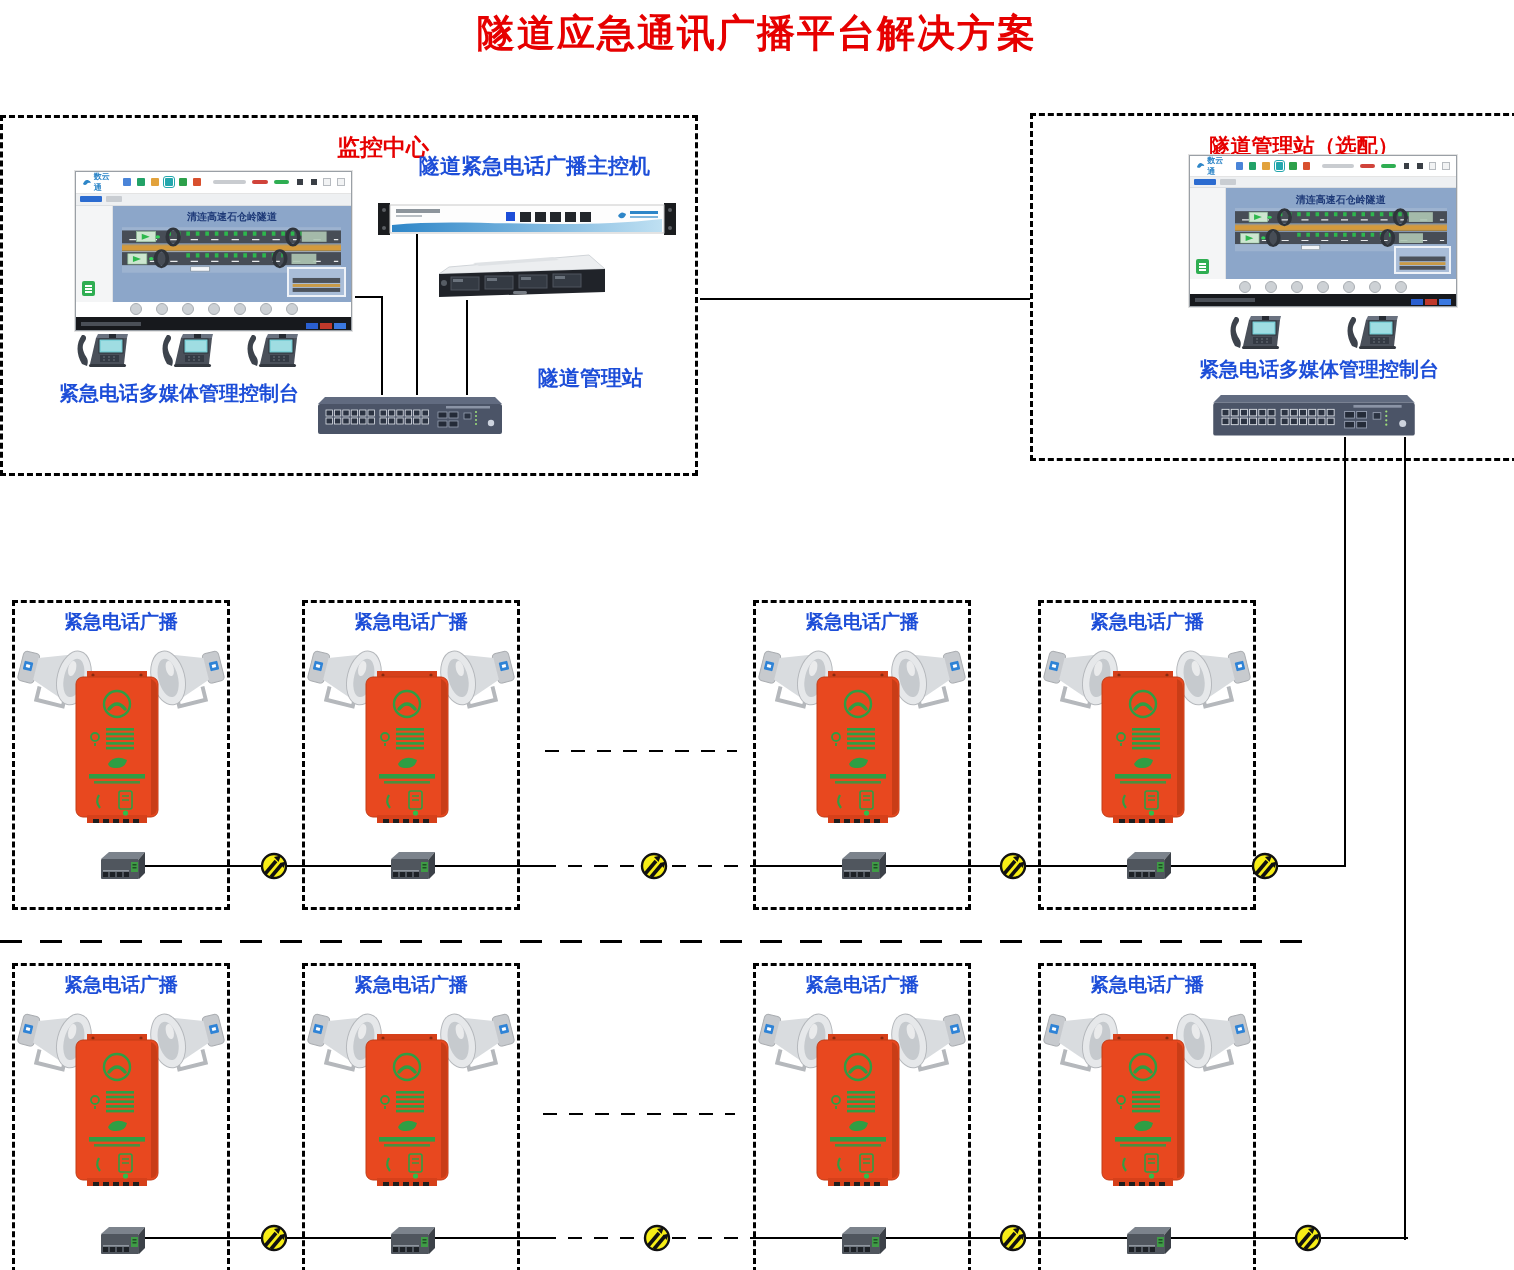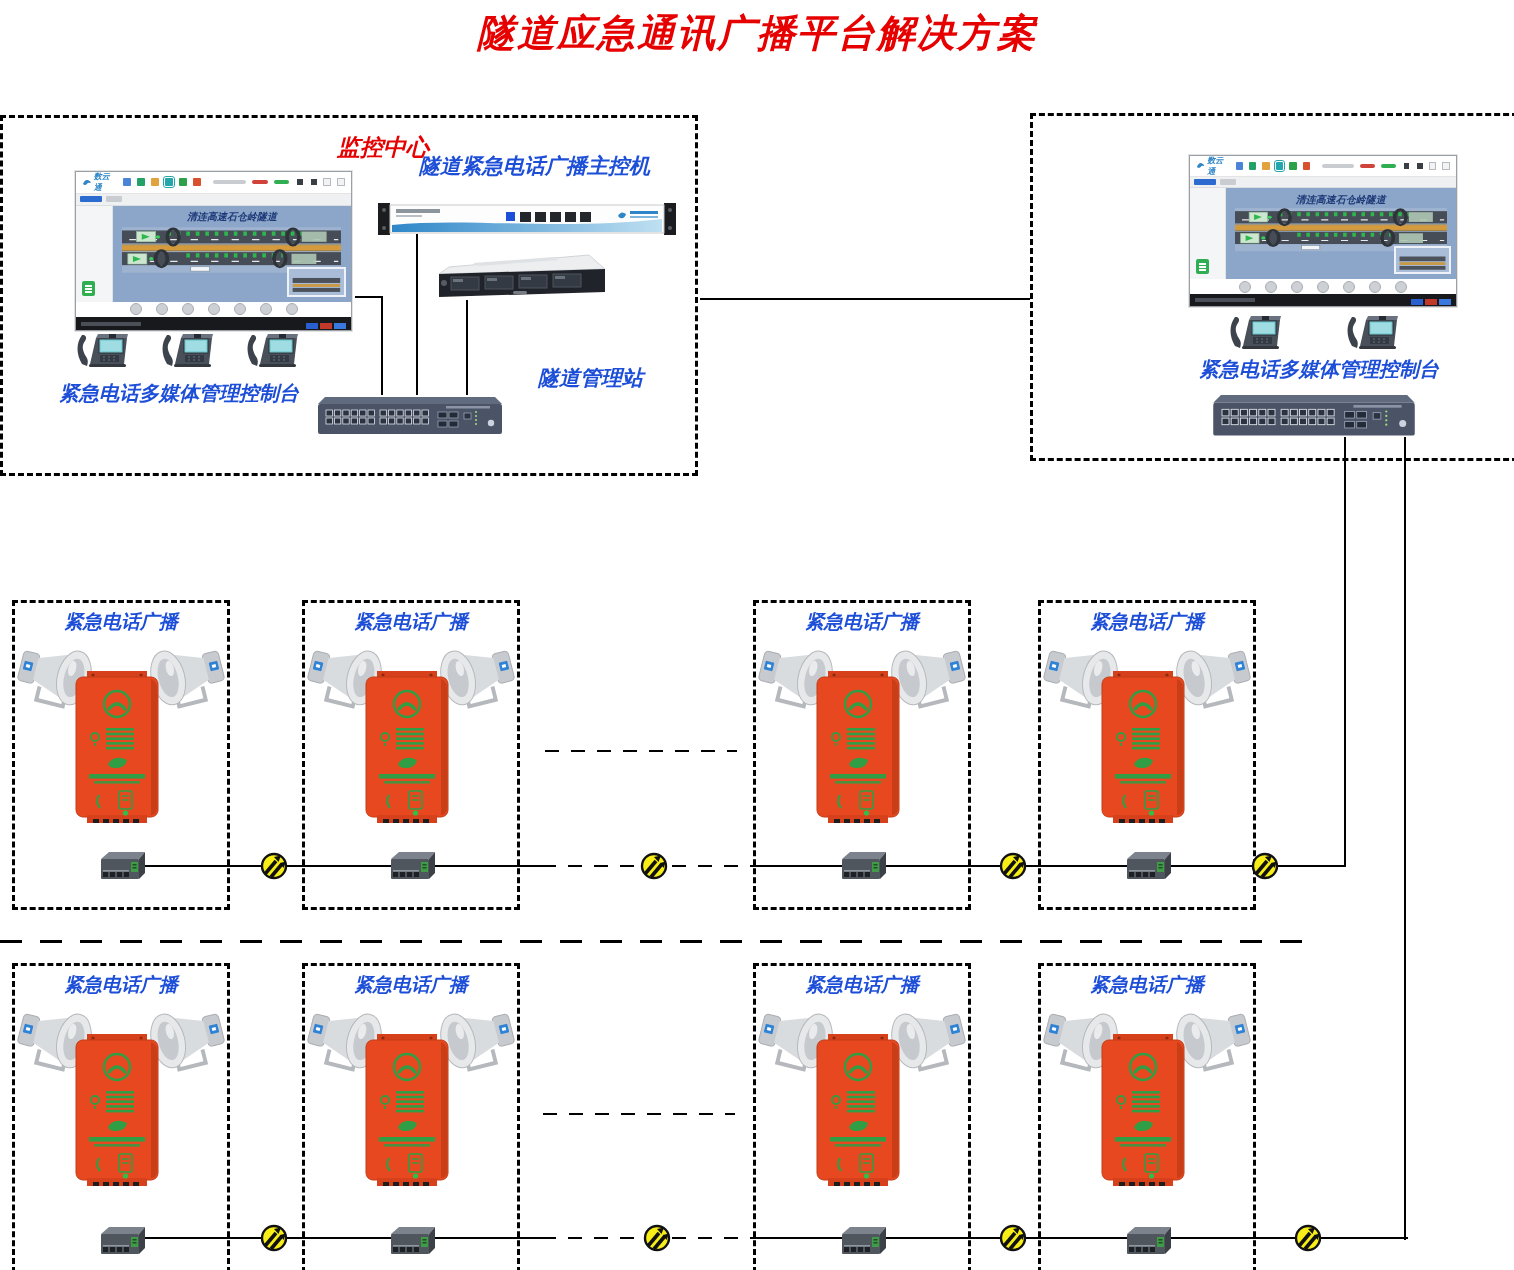--- a/index.html
+++ b/index.html
@@ -1,17 +1,17 @@
 <!DOCTYPE html>
 <html><head>
 <meta charset="utf-8">
 <style>
   html,body{margin:0;padding:0;background:#fff;}
   #diagram{position:relative;width:1514px;height:1270px;background:#fff;overflow:hidden;
-           font-family:"Liberation Sans","DejaVu Sans",sans-serif;font-style:italic;}
+           font-family:"Liberation Sans","DejaVu Sans",sans-serif;}
   .lbl{font-family:"Liberation Serif","DejaVu Serif",serif;font-weight:bold;color:#1d4ed8;white-space:nowrap;}
   .red{color:#e60000;}
   .abs{position:absolute;}
   
   .zone{position:absolute;border:3px dashed #000;}
   .ebox{position:absolute;width:212px;height:304px;border:3px dashed #000;}
   .ebox-label{position:absolute;top:6px;left:0;width:100%;text-align:center;font-size:19px;}
   .spk{position:absolute;}
   .spk-l{left:2px;top:36px;transform:rotate(14deg);}
   .spk-r{right:2px;top:36px;transform:scaleX(-1) rotate(14deg);}
@@ -312,20 +312,21 @@
           <circle cx="158" cy="20" r="1"></circle>
           <circle cx="158" cy="24" r="1"></circle>
           <circle cx="158" cy="28" r="1"></circle>
         </g>
         <rect x="128" y="10" width="44" height="2.5" fill="#8b94a6"></rect>
         <circle cx="173" cy="27" r="3.2" fill="#cdd3de"></circle>
       </svg>
   </div>
 
   <div class="zone" style="left:1030px;top:113px;width:482px;height:342px;">
+    <div class="abs lbl red" style="left:60px;top:16px;right:0;text-align:center;font-size:21px;">隧道管理站（选配）</div>
 
     <div class="monitor" style="left:156px;top:39px;width:266px;height:150px;">
   <div class="m-toolbar">
     <span class="m-logo">
       <svg width="10" height="9" viewBox="0 0 10 9">
               <path d="M1,6 Q3,1 6,2 Q9,3 9,5 Q6,4 5,6 Q3,8 1,6Z" fill="#2e86c8"></path>
             </svg>
       <b>数云通</b>
     </span>
     <span class="ai" style="background:#4a84d8"></span>

